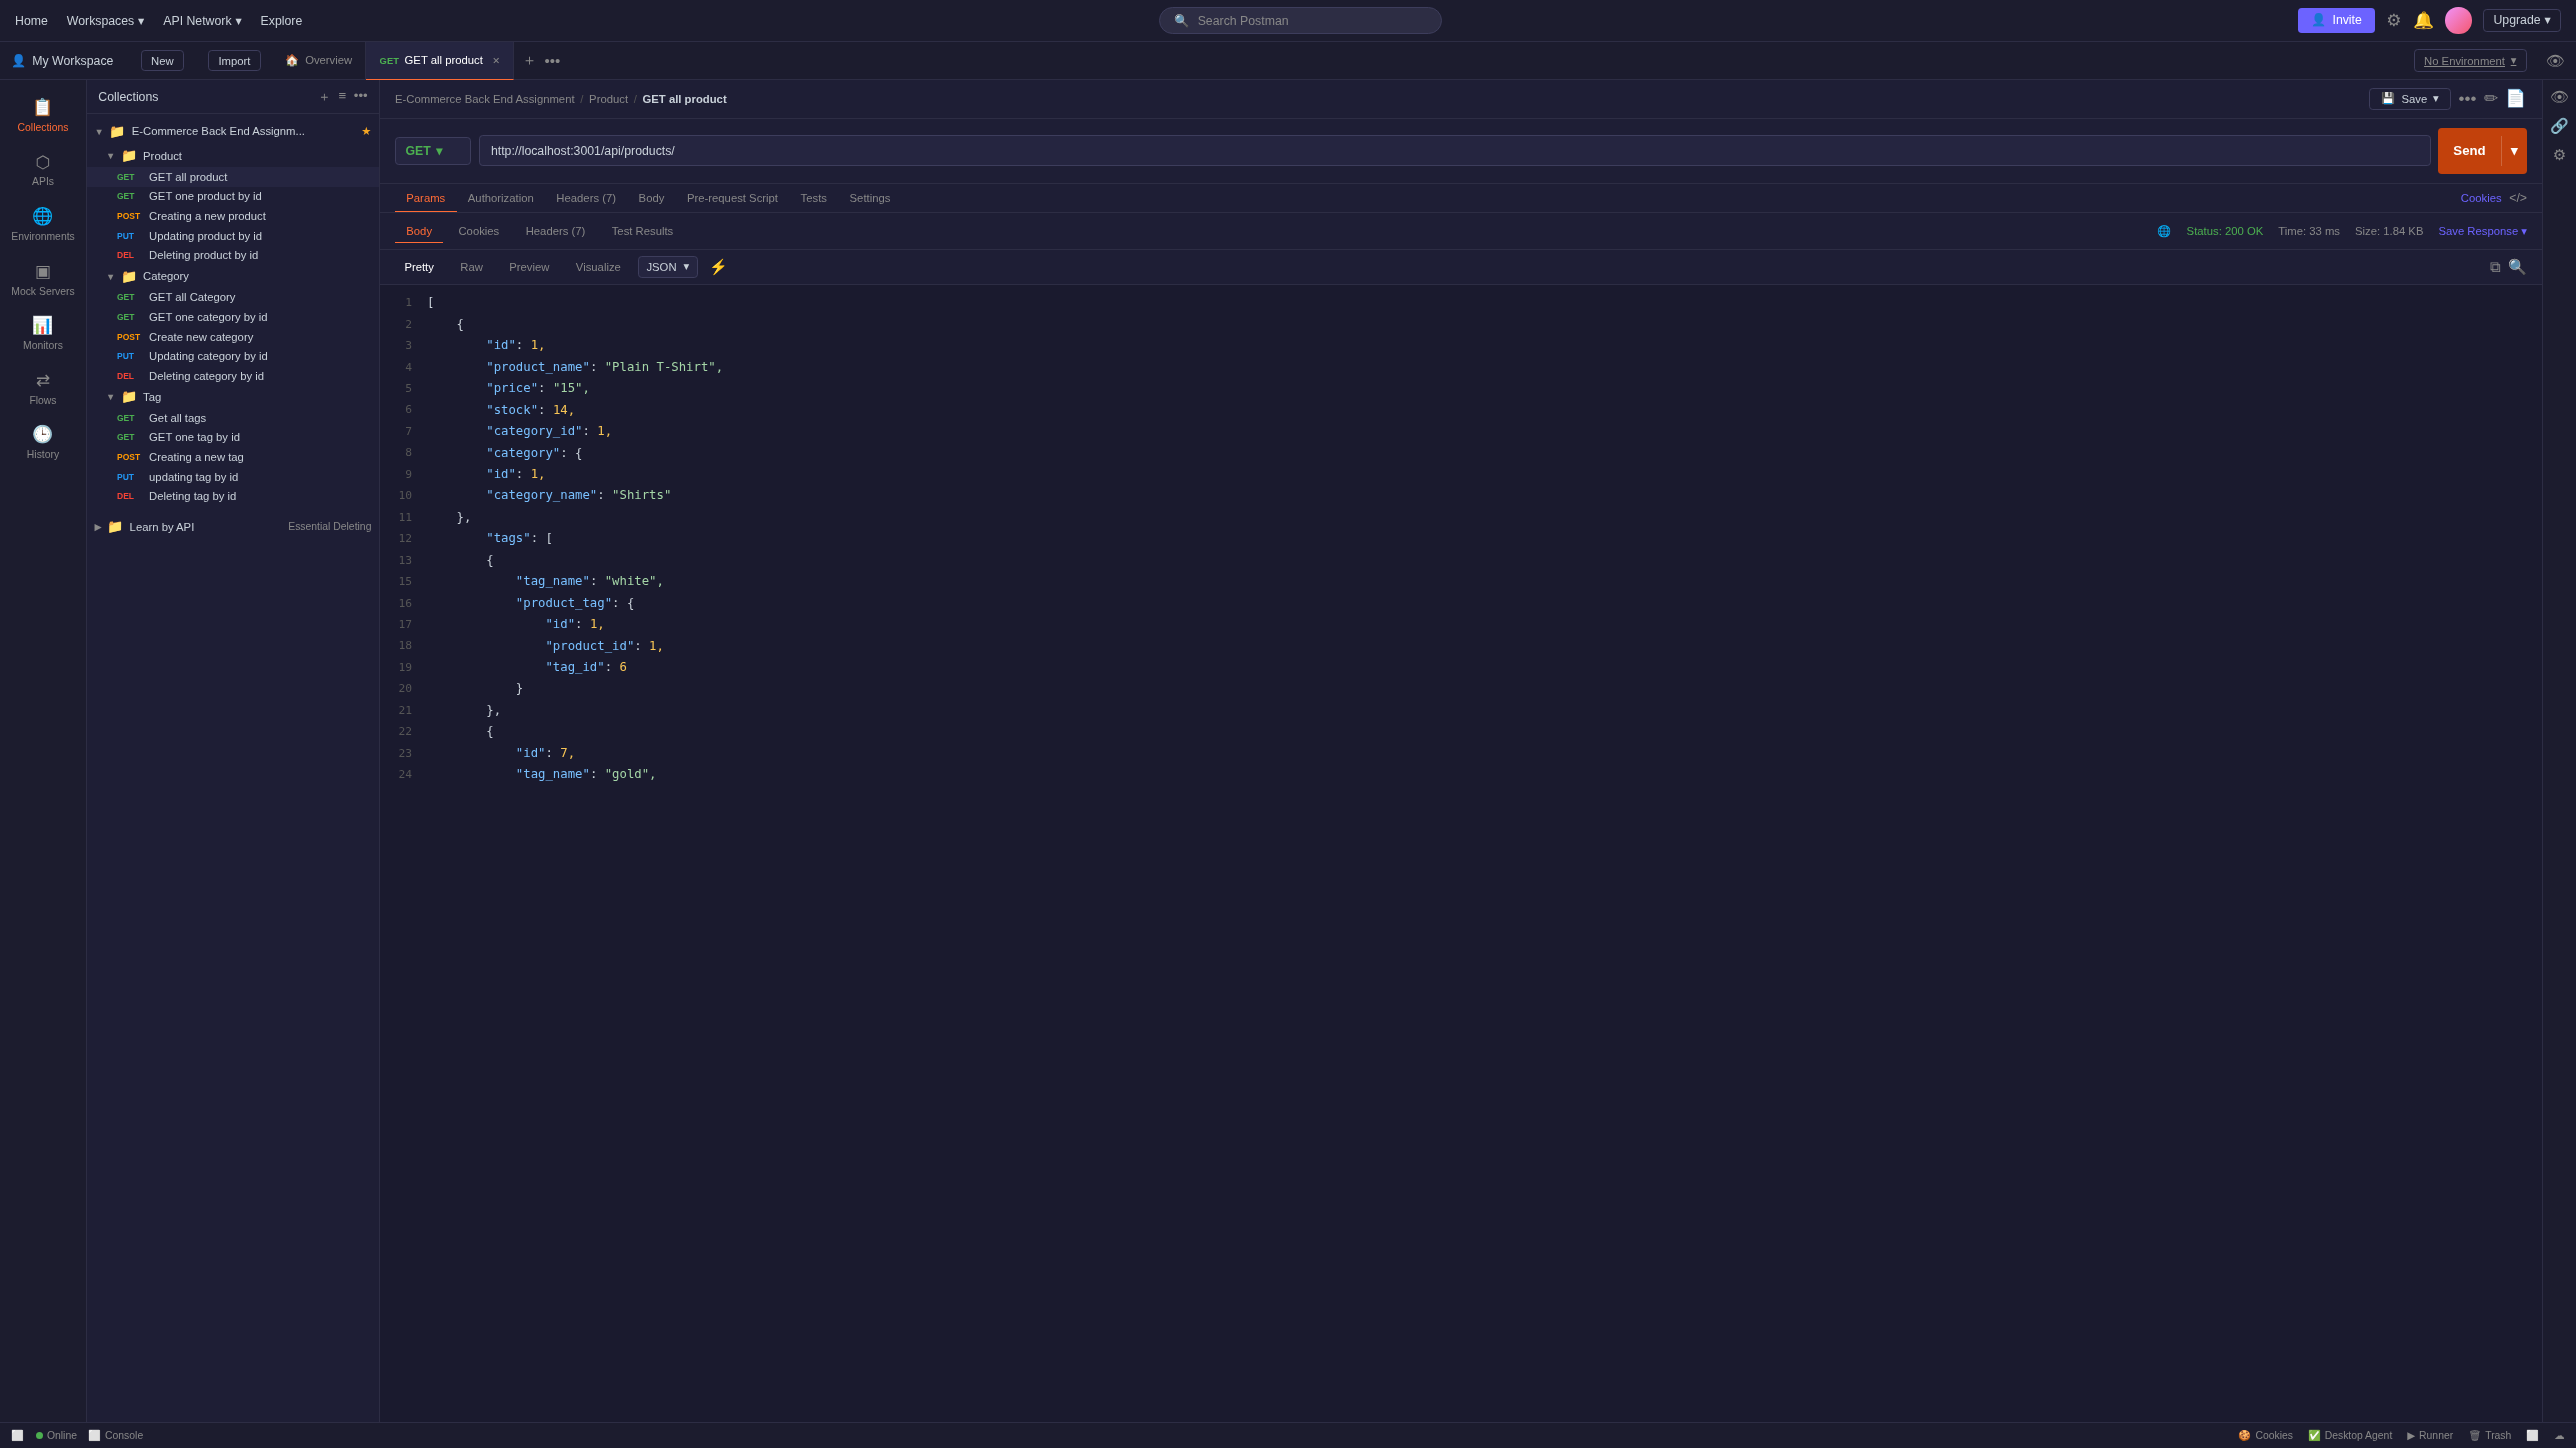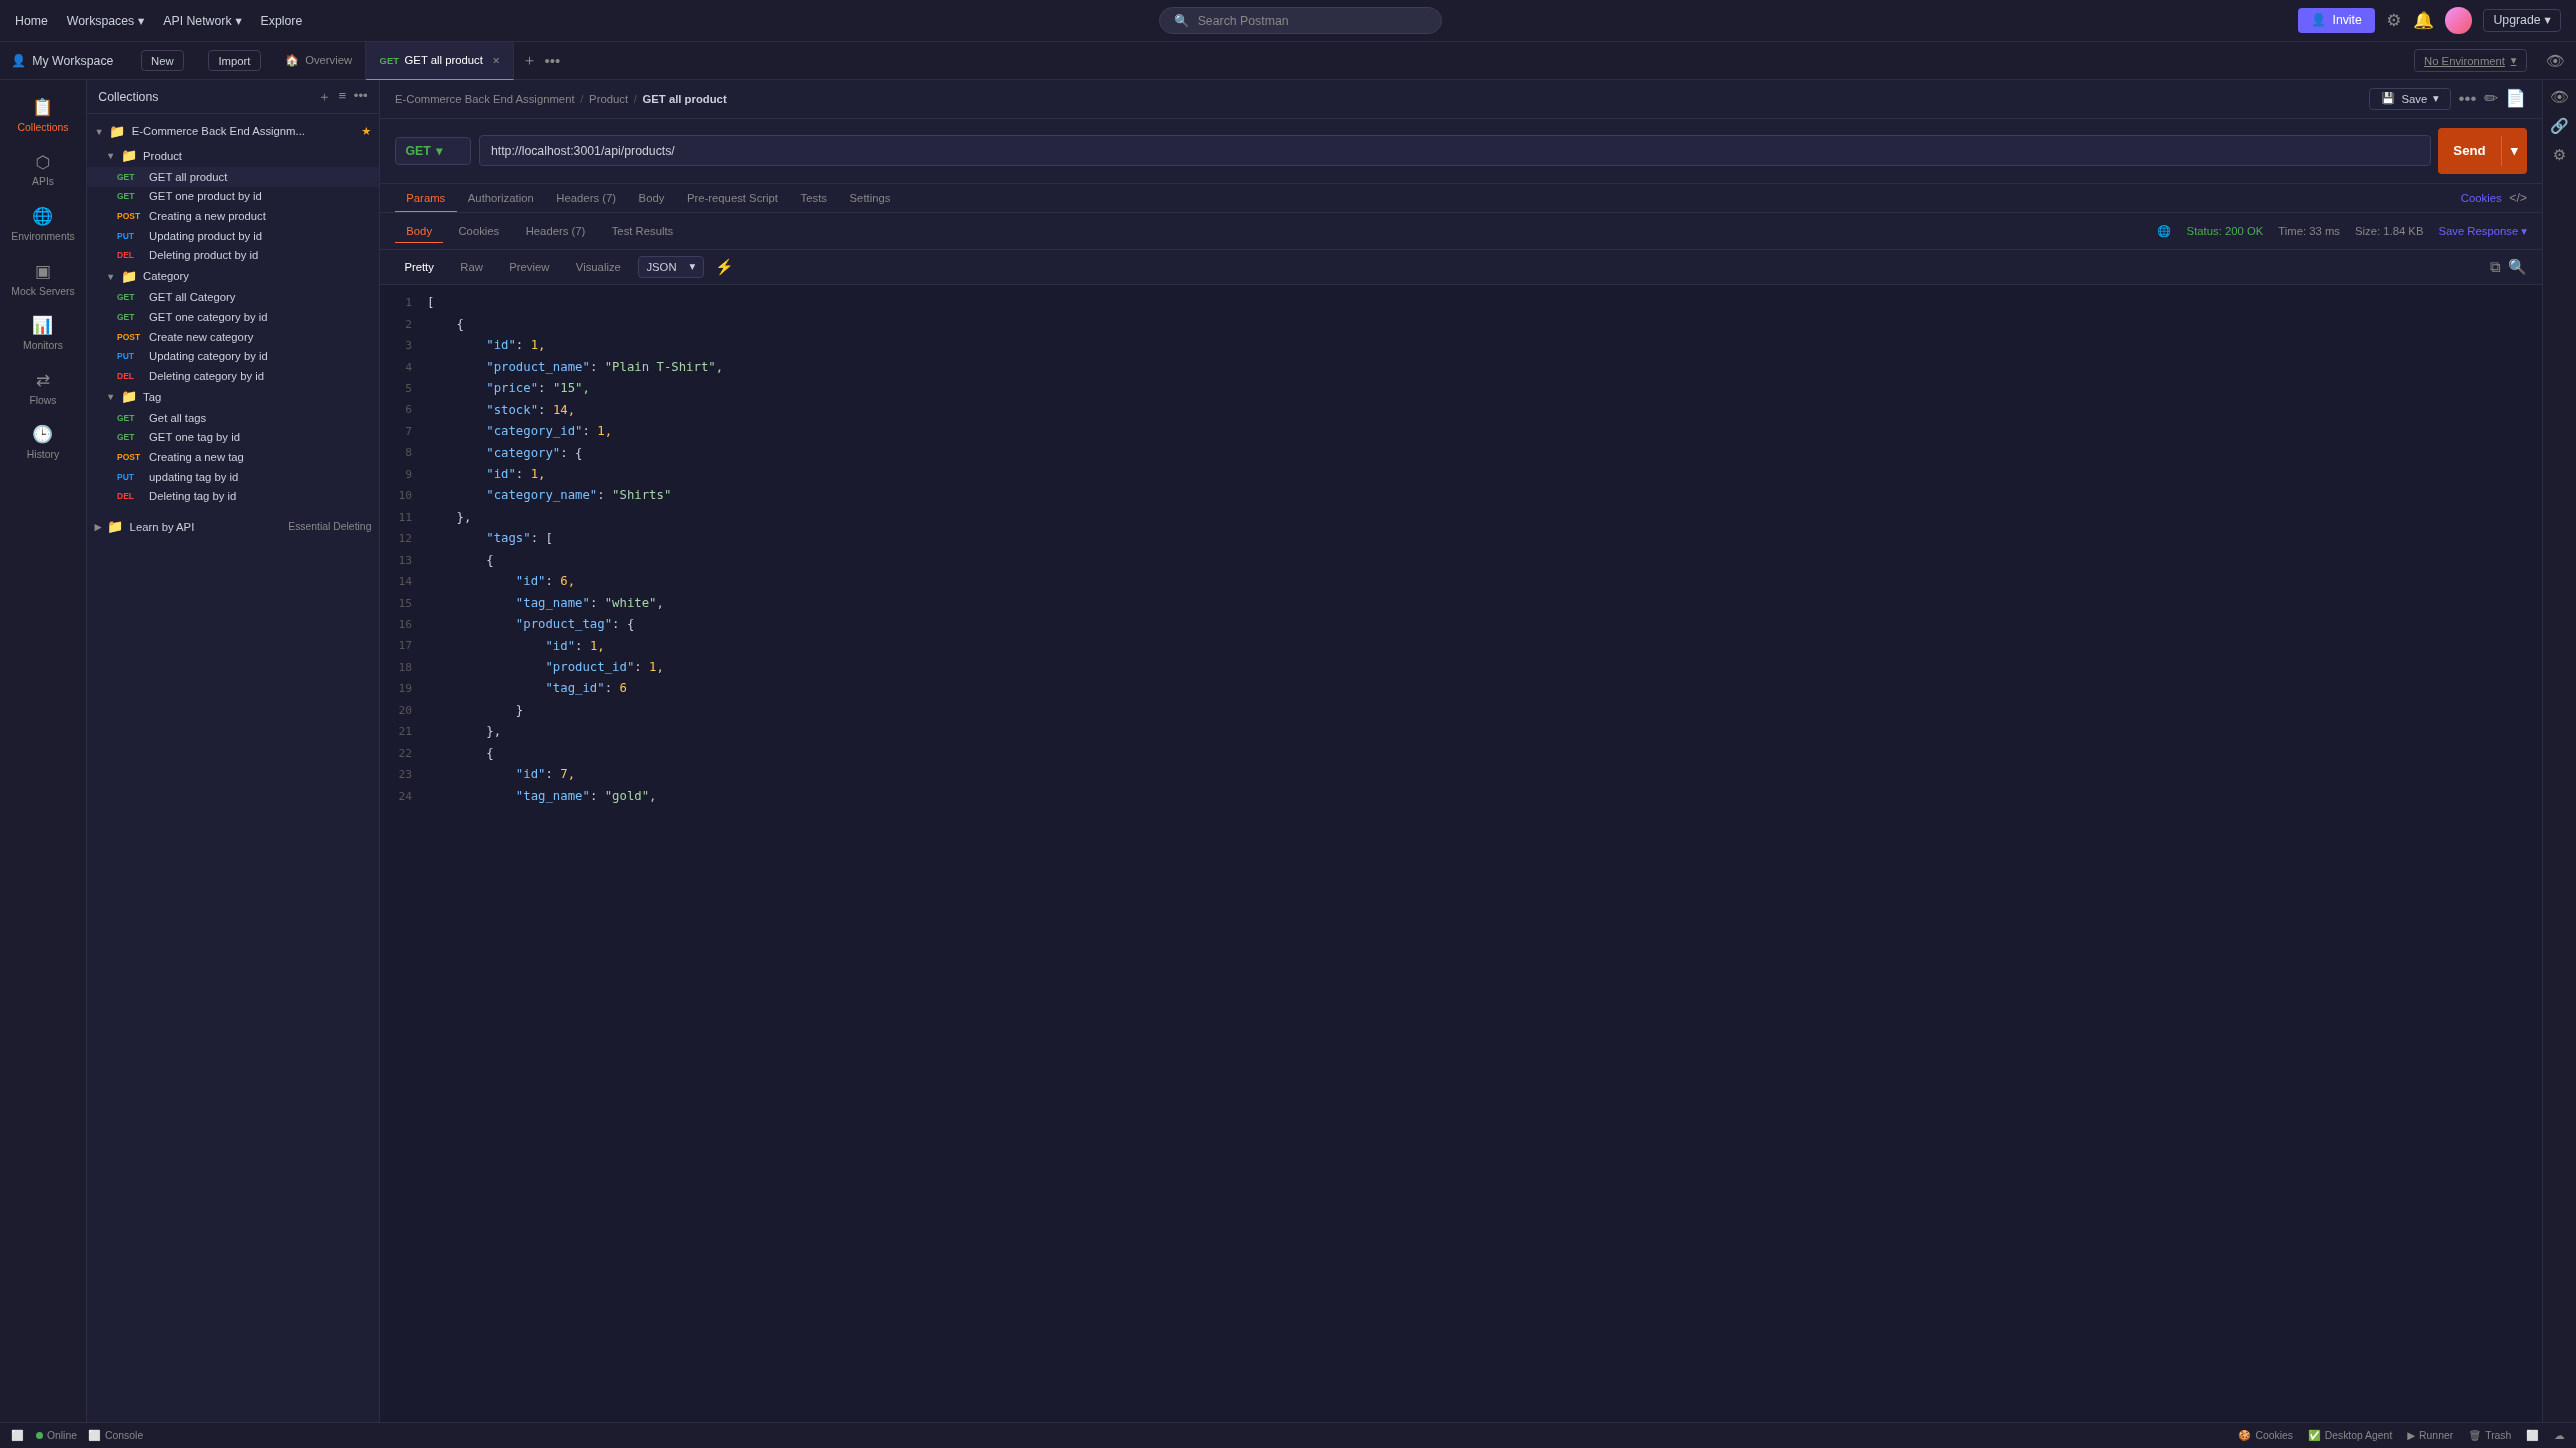--- a/index.html
+++ b/index.html
@@ -95,21 +95,21 @@
     .resp-tab { padding: 5.7px 11.3px; cursor: pointer; font-size: 11.3px; color: #888; border-bottom: 1.9px solid transparent; }
     .resp-tab.active { color: #ff6b35; border-bottom: 1.9px solid #ff6b35; }
     .response-status { margin-left: auto; display: flex; align-items: center; gap: 15px; font-size: 11.3px; }
     .status-ok { color: #4caf50; }
     .status-time { color: #888; }
     .status-size { color: #888; }
     .save-resp-btn { color: #6c63ff; cursor: pointer; font-size: 11.3px; }
     .format-bar { display: flex; align-items: center; padding: 5.7px 15px; gap: 7.6px; border-bottom: 0.9px solid #2d2d44; background: #1e1e35; }
     .format-tab { padding: 3.8px 9.4px; cursor: pointer; font-size: 11.3px; color: #888; }
     .format-tab.active { color: #fff; }
-    .format-select { background: #252540; border: 0.9px solid #3d3d5c; color: #c9d1d9; border-radius: 3.8px; padding: 3.8px 7.6px; font-size: 11.3px; display: flex; align-items: center; gap: 13px; cursor: pointer; }
+    .format-select { background: #252540; border: 0.9px solid #3d3d5c; color: #c9d1d9; border-radius: 3.8px; padding: 3.8px 7.6px; font-size: 11.3px; display: flex; align-items: center; gap: 7px; cursor: pointer; }
     .format-actions { margin-left: auto; display: flex; gap: 7.6px; color: #888; }
     .format-action { cursor: pointer; font-size: 15px; }
 
     
     .json-viewer { flex: 1; overflow-y: auto; background: #1a1a2e; padding: 7.6px 0; font-family: 'Consolas', 'Monaco', monospace; font-size: 12.3px; }
     .json-viewer::-webkit-scrollbar { width: 5.7px; }
     .json-viewer::-webkit-scrollbar-thumb { background: #3d3d5c; border-radius: 2.8px; }
     .json-line { display: flex; align-items: flex-start; padding: 0.9px 0; line-height: 1.6; }
     .line-num { min-width: 47px; color: #555; text-align: right; padding-right: 15px; user-select: none; font-size: 11.3px; padding-top: 0.9px; }
     .line-content { color: #c9d1d9; white-space: pre; }
@@ -454,24 +454,20 @@
             <span class="line-num">11</span>
             <span class="line-content">    },</span>
           </div>
           <div class="json-line">
             <span class="line-num">12</span>
             <span class="line-content"><span class="json-key">        "tags"</span><span class="json-colon">: </span><span class="json-bracket">[</span></span>
           </div>
           <div class="json-line">
             <span class="line-num">13</span>
             <span class="line-content">        {</span>
-          </div>
-          <div class="json-line">
-            <span class="line-num">14</span>
-            <span class="line-content"><span class="json-key">            "id"</span><span class="json-colon">: </span><span class="json-number">6,</span></span>
           </div>
           <div class="json-line">
             <span class="line-num">15</span>
             <span class="line-content"><span class="json-key">            "tag_name"</span><span class="json-colon">: </span><span class="json-string">"white",</span></span>
           </div>
           <div class="json-line">
             <span class="line-num">16</span>
             <span class="line-content"><span class="json-key">            "product_tag"</span><span class="json-colon">: </span><span class="json-bracket">{</span></span>
           </div>
           <div class="json-line">

